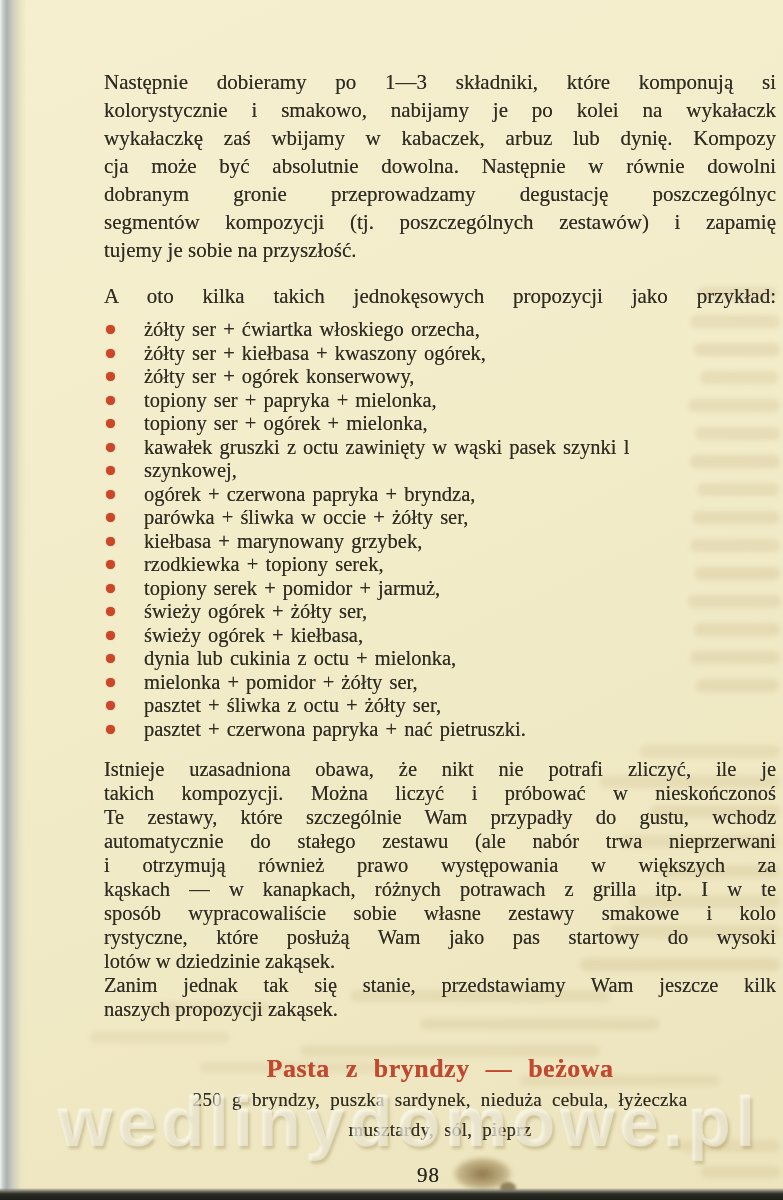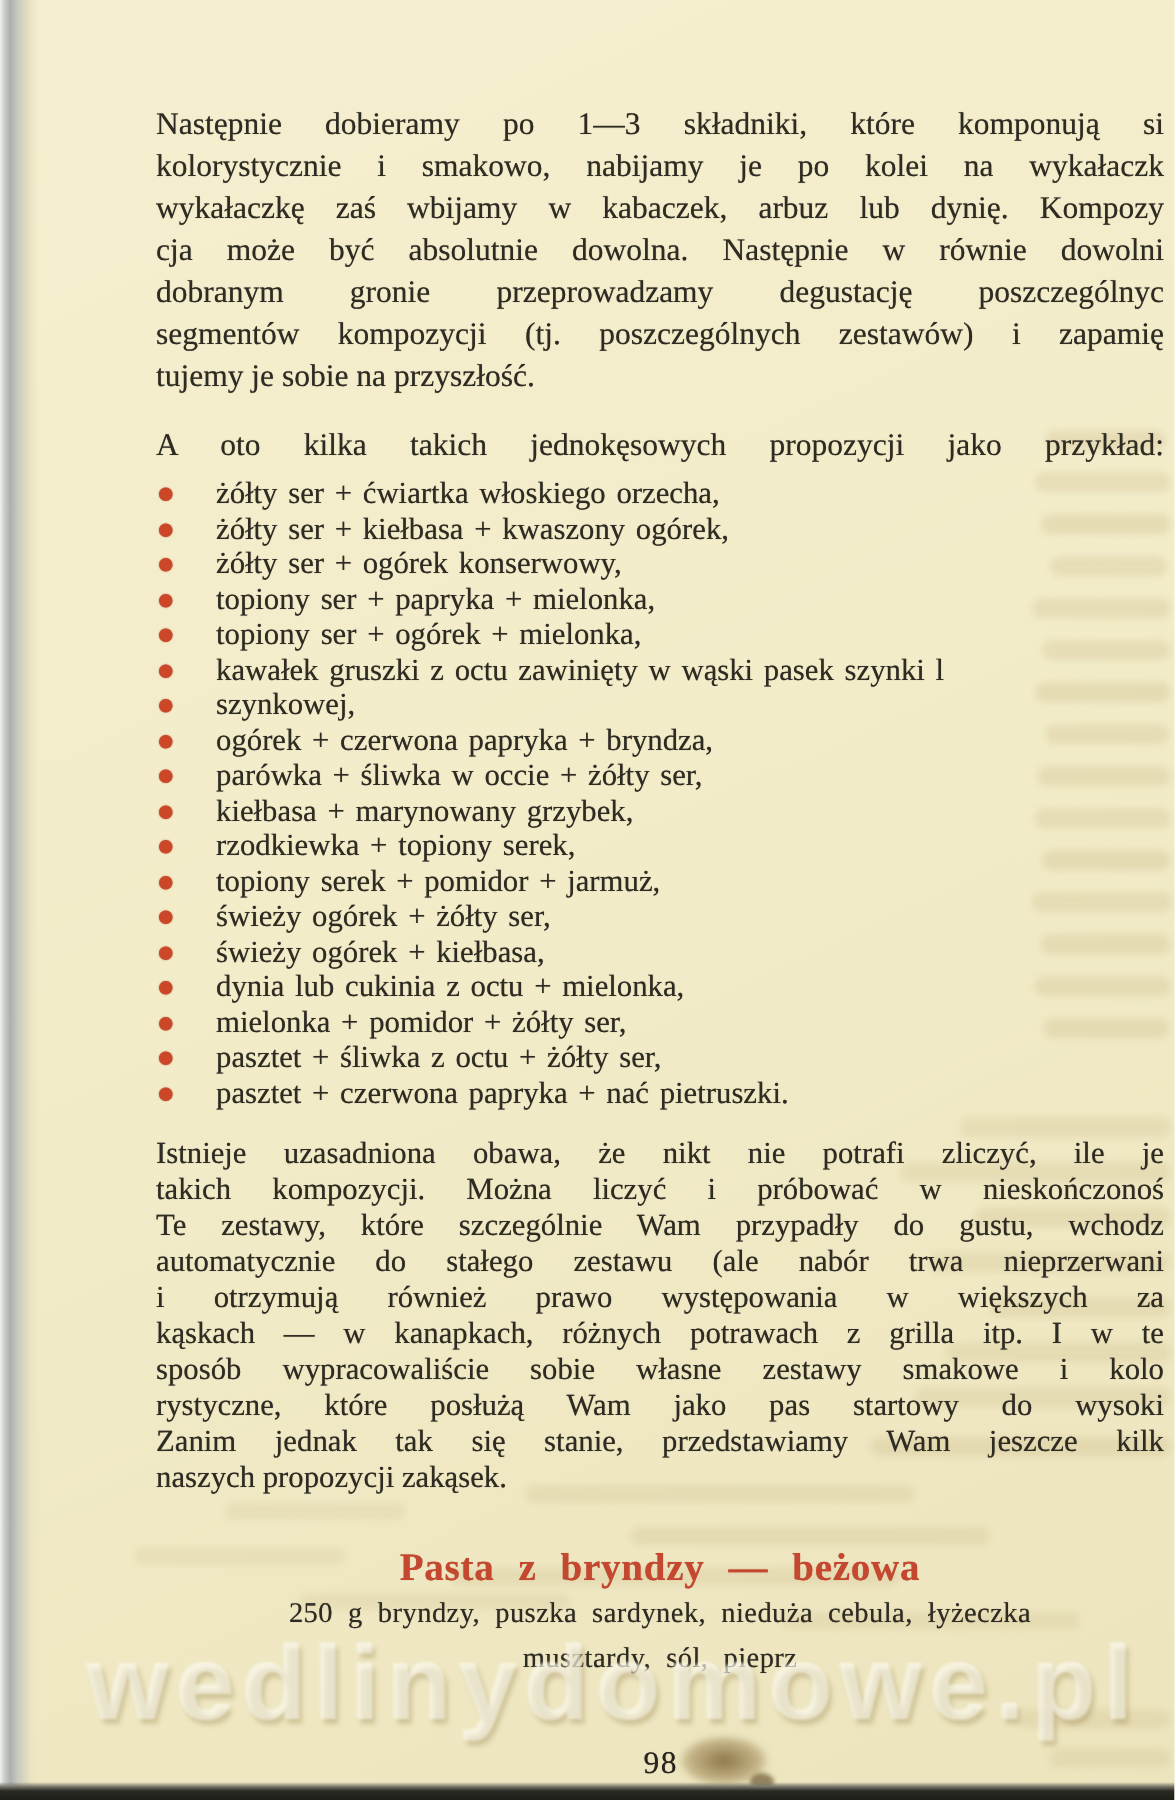--- a/index.html
+++ b/index.html
@@ -44,21 +44,21 @@
     margin-top:32px;text-align:center;color:#c3482f;font-weight:bold;
     font-size:26px;line-height:32px;word-spacing:9px;letter-spacing:0.5px;
     text-shadow:0 0 0.5px rgba(180,60,35,.7);
   }
   .recipe-lines{}
   .rline{
     text-align:center;font-size:19px;line-height:30px;word-spacing:5px;
     letter-spacing:0.3px;text-align-last:center;
   }
   .pagenum{
-    position:absolute;left:429px;top:1163px;z-index:3;
+    position:absolute;left:417px;top:1163px;z-index:3;
     font-size:21px;letter-spacing:1px;color:#27241d;
     text-shadow:0 0 0.5px rgba(40,35,25,.7);
   }
   
   .smudge{
     position:absolute;left:452px;top:1155px;width:68px;height:42px;z-index:4;
     background:radial-gradient(ellipse 60% 55% at 45% 45%,rgba(110,82,34,.75),rgba(130,100,45,.35) 60%,rgba(130,100,45,0) 75%);
     filter:blur(2px);border-radius:50%;
   }
   .smudge2{
@@ -156,20 +156,21 @@
 
   <div class="para p2">
       <div class="pline">Istnieje uzasadniona obawa, że nikt nie potrafi zliczyć, ile je</div>
       <div class="pline">takich kompozycji. Można liczyć i próbować w nieskończonoś</div>
       <div class="pline">Te zestawy, które szczególnie Wam przypadły do gustu, wchodz</div>
       <div class="pline">automatycznie do stałego zestawu (ale nabór trwa nieprzerwani</div>
       <div class="pline">i otrzymują również prawo występowania w większych za</div>
       <div class="pline">kąskach — w kanapkach, różnych potrawach z grilla itp. I w te</div>
       <div class="pline">sposób wypracowaliście sobie własne zestawy smakowe i kolo</div>
       <div class="pline">rystyczne, które posłużą Wam jako pas startowy do wysoki</div>
+      <div class="pline endline">lotów w dziedzinie zakąsek.</div>
       <div class="pline">Zanim jednak tak się stanie, przedstawiamy Wam jeszcze kilk</div>
       <div class="pline endline">naszych propozycji zakąsek.</div>
     </div>
 
   <div class="recipe-title">Pasta z bryndzy — beżowa</div>
 
   <div class="recipe-lines">
       <div class="rline">250 g bryndzy, puszka sardynek, nieduża cebula, łyżeczka</div>
       <div class="rline">musztardy, sól, pieprz</div>
     </div>

